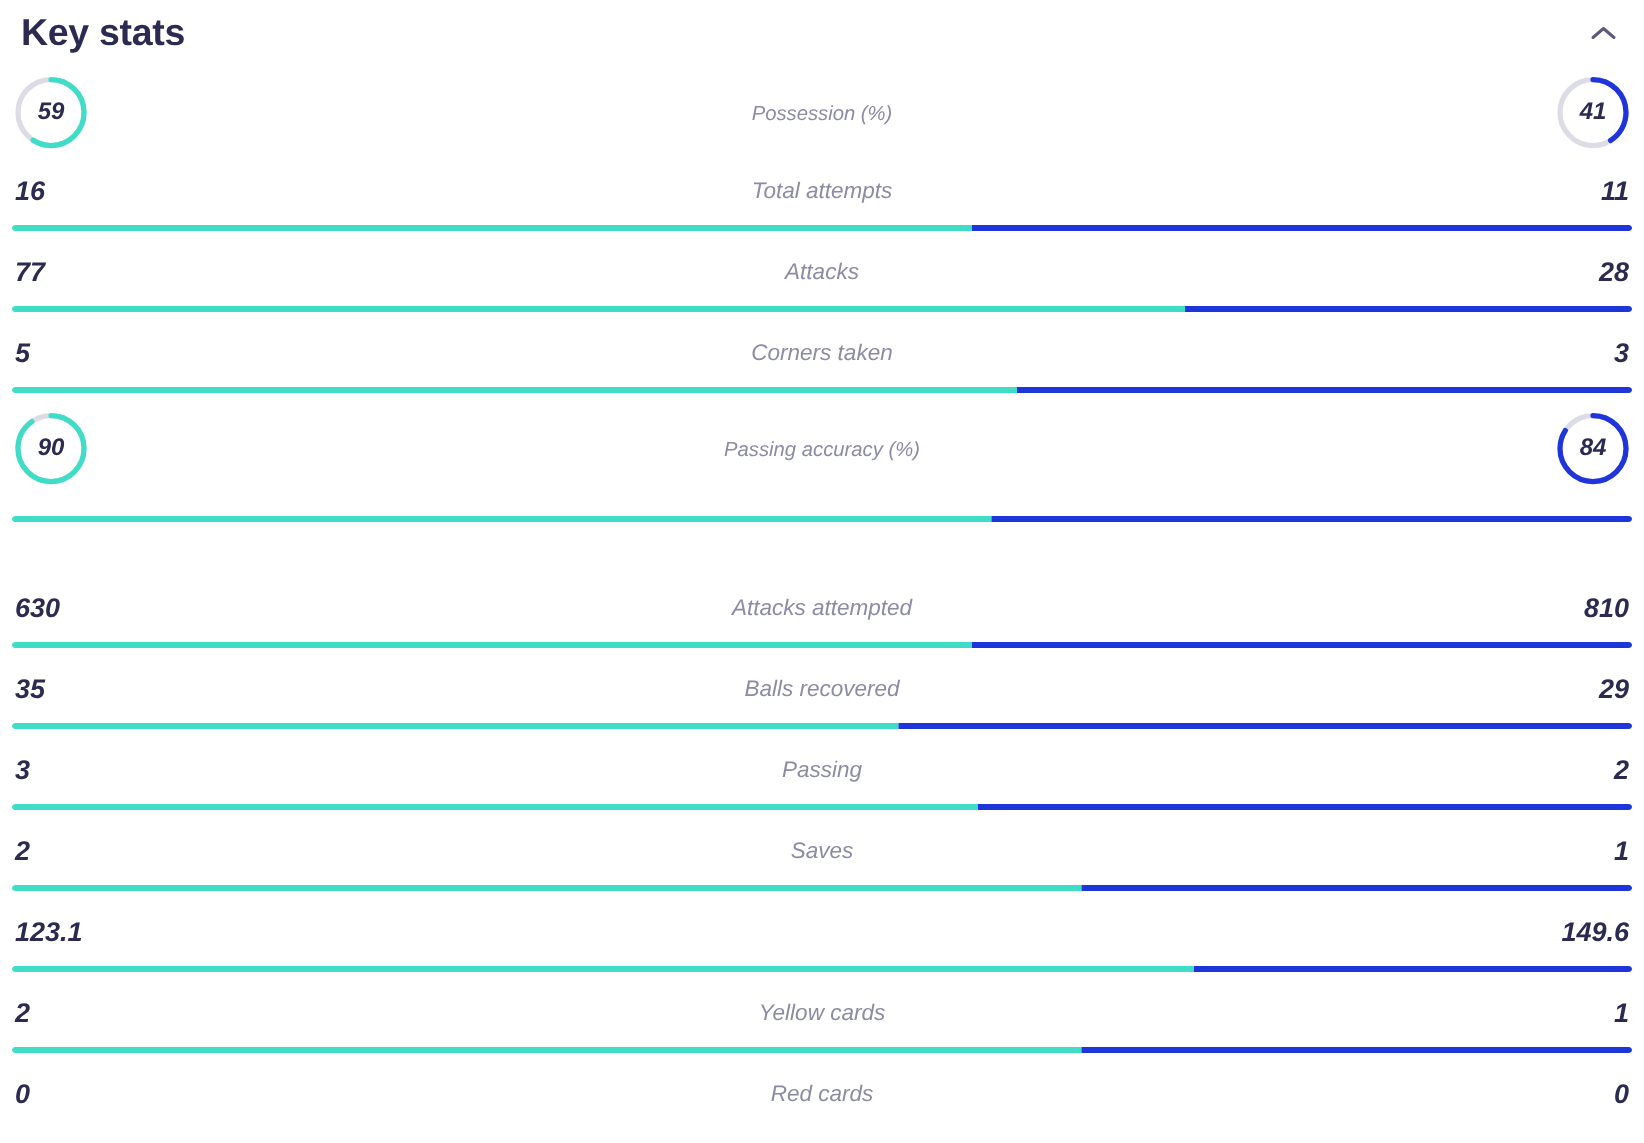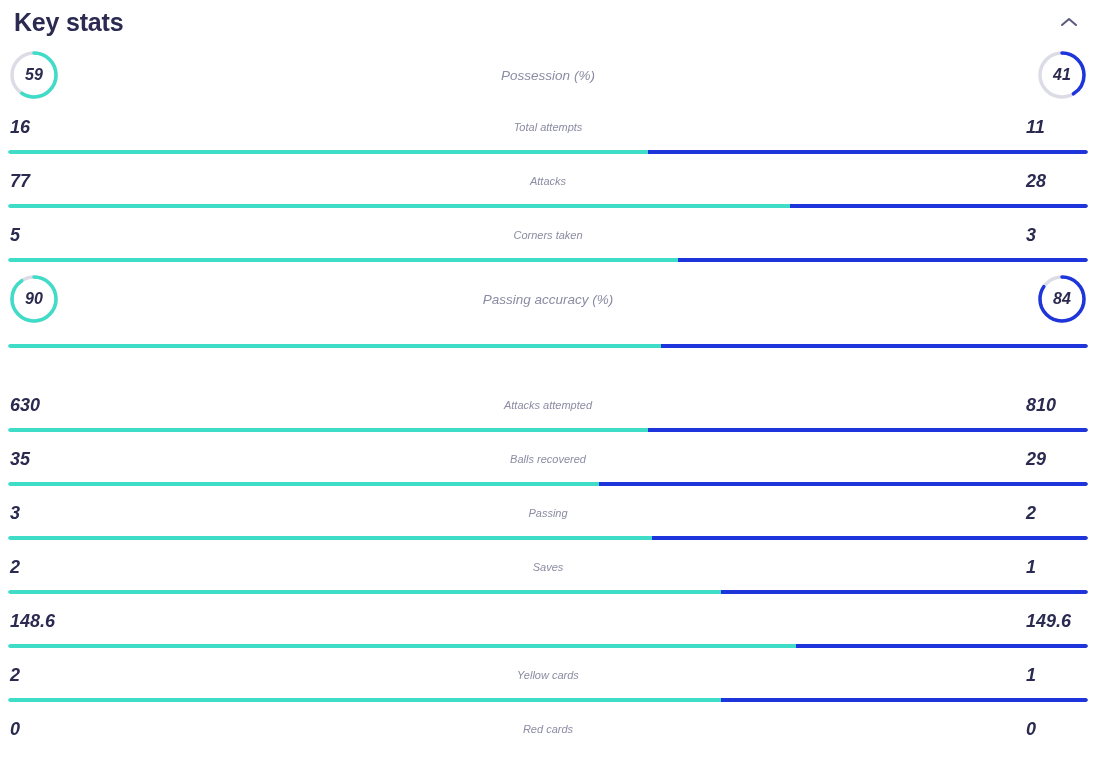--- a/index.html
+++ b/index.html
@@ -52,24 +52,24 @@
   
   .stat-row { height: 54px; padding-top: 6px; }
   .stat-top {
     display: flex; align-items: center; justify-content: space-between;
     height: 30px; padding: 0 2px;
   }
   .stat-val {
     font-size: 18px; font-weight: bold; color: #2b2a50;
     min-width: 60px;
   }
-  .stat-val.right { text-align: left; }
+  .stat-val.right { text-align: right; }
   .stat-label {
     flex: 1 1 auto; text-align: center;
-    font-size: 11px; color: #8b8ba3;
+    font-size: 15px; color: #8b8ba3;
   }
   .bar {
     position: relative; width: 100%; height: 4px;
     display: flex; margin-top: 8px;
     border-radius: 2px; overflow: hidden;
   }
   .bar .home { height: 4px; border-radius: 2px 0 0 2px; }
   .bar .away { height: 4px; border-radius: 0 2px 2px 0; }
   .bar.empty .home, .bar.empty .away { background: transparent !important; }
 </style>
@@ -200,21 +200,21 @@
         <div class="stat-label">Saves</div>
         <div class="stat-val right">1</div>
       </div>
       <div class="bar">
         <div class="home" style="width:66%;background:#3fdcc8;"></div>
         <div class="away" style="width:34%;background:#1f35dc;"></div>
       </div>
       </div>
       <div class="row stat-row">
       <div class="stat-top">
-        <div class="stat-val">148.6</div>
+        <div class="stat-val">123.1</div>
         <div class="stat-val right">149.6</div>
       </div>
       <div class="bar">
         <div class="home" style="width:73%;background:#3fdcc8;"></div>
         <div class="away" style="width:27%;background:#1f35dc;"></div>
       </div>
       </div>
       <div class="row stat-row">
       <div class="stat-top">
         <div class="stat-val">2</div>

